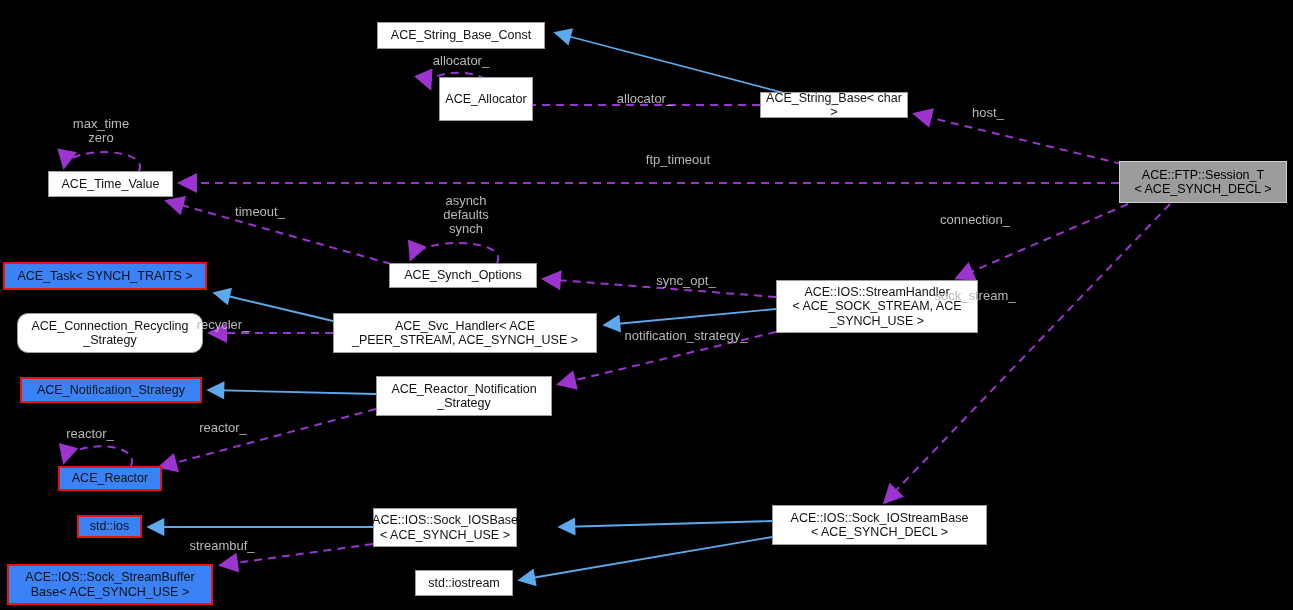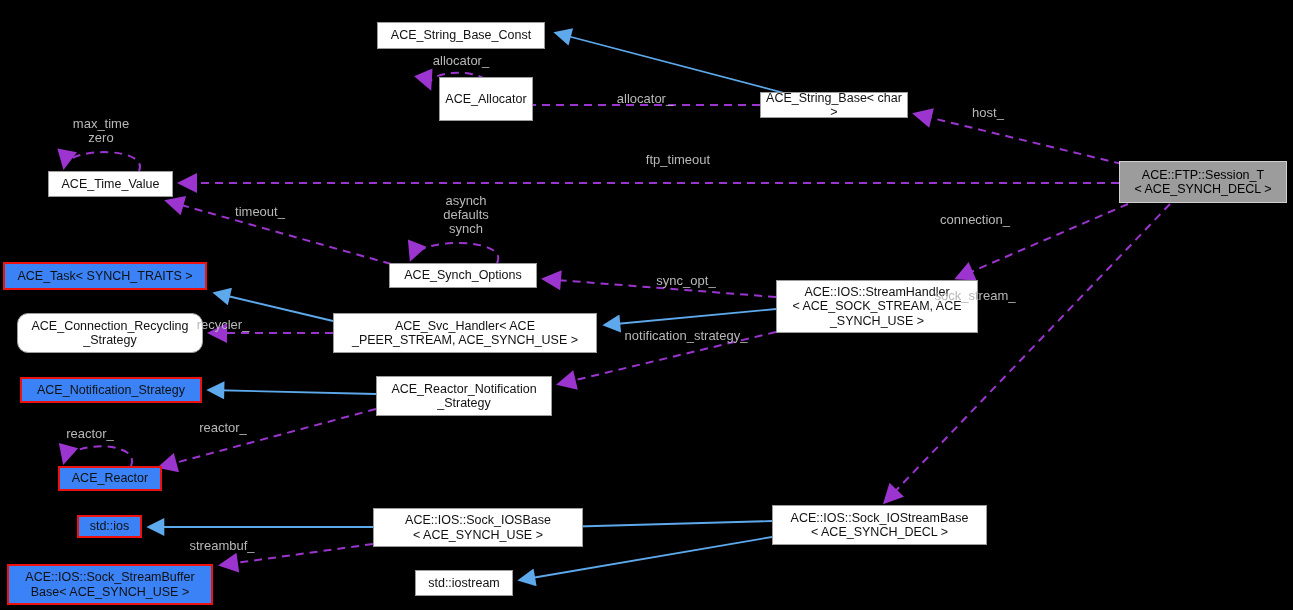--- a/index.html
+++ b/index.html
@@ -79,21 +79,21 @@
   <div class="node" style="left:333px;top:313px;width:264px;height:40px;">ACE_Svc_Handler&lt; ACE
 _PEER_STREAM, ACE_SYNCH_USE &gt;</div>
   <div class="node" style="left:776px;top:280px;width:202px;height:53px;">ACE::IOS::StreamHandler
 &lt; ACE_SOCK_STREAM, ACE
 _SYNCH_USE &gt;</div>
   <div class="node red" style="left:20px;top:377px;width:182px;height:26px;">ACE_Notification_Strategy</div>
   <div class="node" style="left:376px;top:376px;width:176px;height:40px;">ACE_Reactor_Notification
 _Strategy</div>
   <div class="node red" style="left:58px;top:466px;width:104px;height:25px;">ACE_Reactor</div>
   <div class="node red" style="left:77px;top:515px;width:65px;height:23px;">std::ios</div>
-  <div class="node" style="left:373px;top:508px;width:210px;height:39px;">ACE::IOS::Sock_IOSBase
+  <div class="node" style="left:373px;top:508px;width:144px;height:39px;">ACE::IOS::Sock_IOSBase
 &lt; ACE_SYNCH_USE &gt;</div>
   <div class="node" style="left:772px;top:505px;width:215px;height:40px;">ACE::IOS::Sock_IOStreamBase
 &lt; ACE_SYNCH_DECL &gt;</div>
   <div class="node" style="left:415px;top:570px;width:98px;height:26px;">std::iostream</div>
   <div class="node red" style="left:7px;top:564px;width:206px;height:41px;">ACE::IOS::Sock_StreamBuffer
 Base&lt; ACE_SYNCH_USE &gt;</div>
 
   <div class="edge-label" style="left:461px;top:61px;">allocator_</div>
   <div class="edge-label" style="left:645px;top:99px;">allocator_</div>
   <div class="edge-label" style="left:988px;top:113px;">host_</div>

